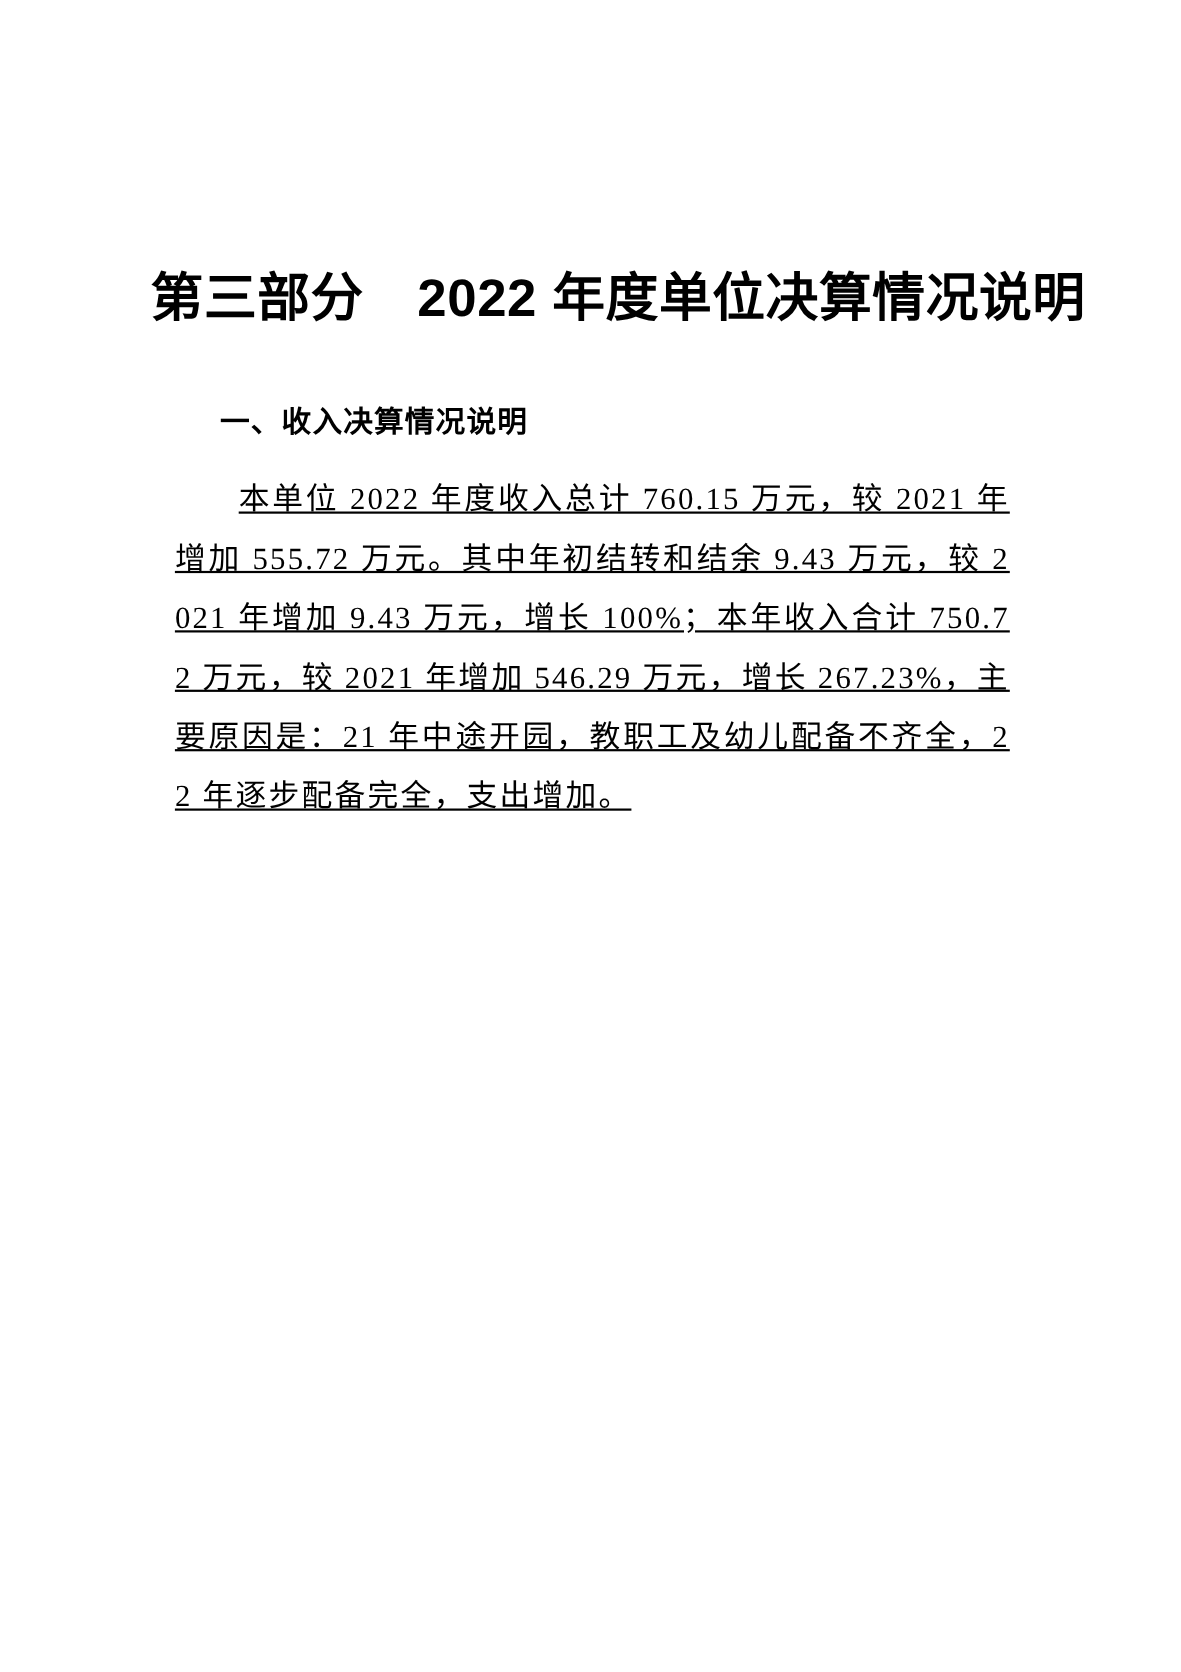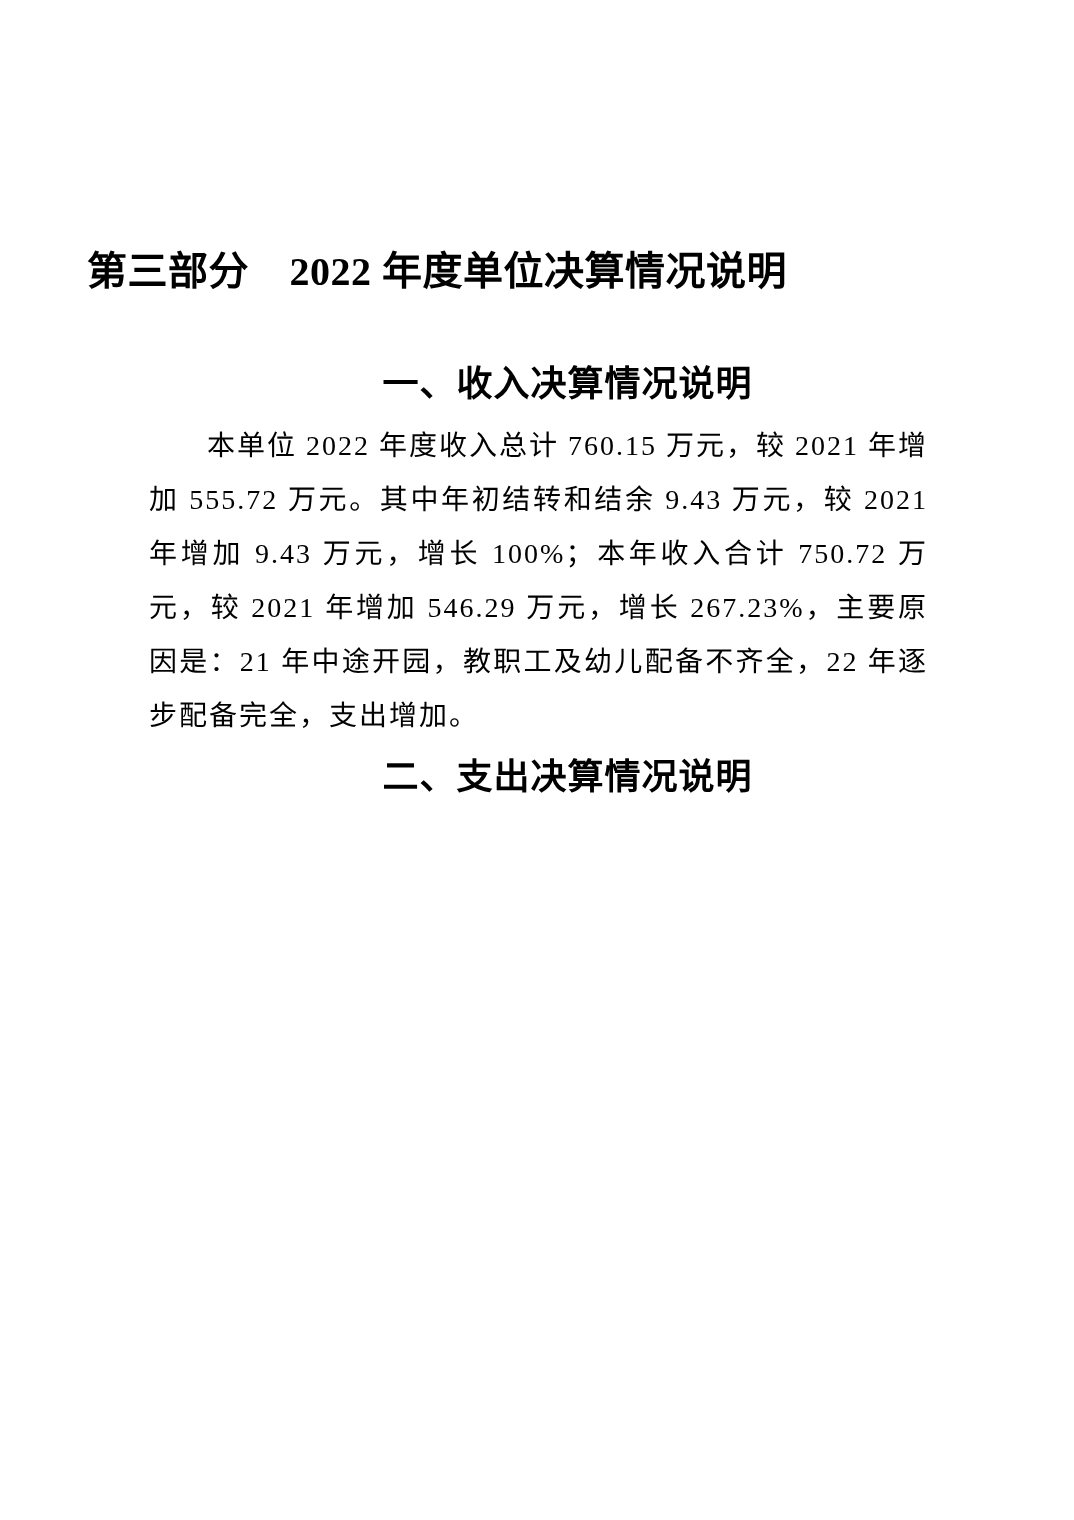--- a/index.html
+++ b/index.html
@@ -16,63 +16,62 @@
   }
   .page {
     position: relative;
     width: 1074px;
     height: 1520px;
     background: #ffffff;
   }
   .doc-title {
     margin: 248px auto 61px auto;
     width: 900px;
-    text-align: left;
-    font-family: Liberation Serif, serif;
+    text-align: right;
+    font-family: Liberation Sans, sans-serif;
     font-weight: bold;
-    font-size: 40px;
+    font-size: 48px;
     line-height: 48px;
     letter-spacing: 0.5px;
     white-space: nowrap;
   }
   .content {
     width: 793px;
     margin-left: 142px;
     font-size: 28px;
     line-height: 54px;
   }
   .section-heading {
     margin: 0 0 8px 0;
     font-family: "Liberation Sans", "DejaVu Sans", sans-serif;
     font-weight: bold;
-    font-size: 36px;
+    font-size: 27px;
     line-height: 54px;
     letter-spacing: 1px;
     text-indent: 58px;
-    text-align: center;
   }
   .body-para {
-    margin: 7px;
+    margin: 17px;
     text-indent: 58px;
     text-align: justify;
     letter-spacing: 2px;
     word-break: break-all;
+    text-decoration: underline;
   }
 </style>
 </head>
 <body>
 
 <div class="page">
 
   <h1 class="doc-title">第三部分　2022 年度单位决算情况说明</h1>
 
   <div class="content">
 
     <h2 class="section-heading">一、收入决算情况说明</h2>
 
     <p class="body-para">本单位 2022 年度收入总计 760.15 万元，较 2021 年增加 555.72 万元。其中年初结转和结余 9.43 万元，较 2021 年增加 9.43 万元，增长 100%；本年收入合计 750.72 万元，较 2021 年增加 546.29 万元，增长 267.23%，主要原因是：21 年中途开园，教职工及幼儿配备不齐全，22 年逐步配备完全，支出增加。</p>
 
 
-    <h2 class="section-heading">二、支出决算情况说明</h2>
 
 
   </div>
 </div>
 
 </body></html>

